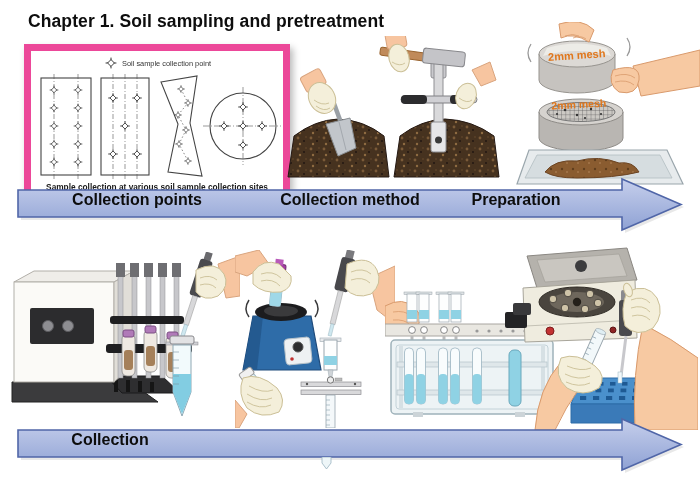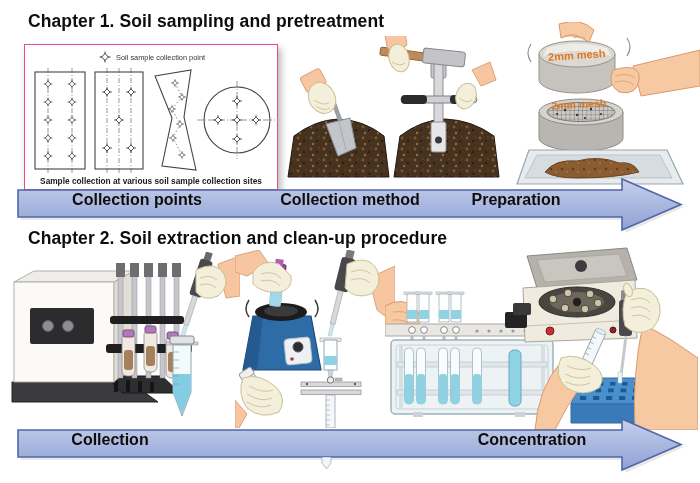--- a/index.html
+++ b/index.html
@@ -7,21 +7,21 @@
     position:relative;width:700px;height:483px;background:#ffffff;overflow:hidden;
     font-family:"Liberation Sans",sans-serif;color:#111;
   }
   .chapter-title{
     position:absolute;left:28px;margin:0;font-size:17.5px;font-weight:700;color:#0d0d0d;
     letter-spacing:0.1px;white-space:nowrap;
   }
   .panel{position:absolute;}
   .panel svg{display:block;}
   .card{
-    background:#fff;border:1px solid #ec4899;box-shadow:3px 4px 7px rgba(0,0,0,0.28);
+    background:#fff;border:7px solid #ec4899;box-shadow:3px 4px 7px rgba(0,0,0,0.28);
   }
   .banner{position:absolute;left:0;width:700px;height:58px;z-index:5;}
   .banner svg{position:absolute;left:0;top:0;}
   .step{
     position:absolute;top:15px;transform:translateX(-50%);
     font-size:16px;font-weight:700;color:#0d0d0d;white-space:nowrap;
   }
   .tinysvg{position:absolute;z-index:6;}
   text{font-family:"Liberation Sans",sans-serif;}
 </style>
@@ -221,21 +221,20 @@
         </linearGradient>
       </defs>
       <polygon points="21,17 625,17 625,6 684,31 625,57 625,44 21,44" fill="#000" opacity="0.09"></polygon>
       <polygon points="18,14 622,14 622,3 681,28.5 622,54 622,41 18,41" fill="url(#agrad1)" stroke="#5066a8" stroke-width="1.6"></polygon>
     </svg>
     <span class="step" style="left:137px">Collection points</span>
     <span class="step" style="left:516px">Preparation</span>
     <span class="step" style="left:350px">Collection method</span>
   </div>
 
-  <h1 class="chapter-title" style="top:228px">Chapter 2. Soil extraction and clean-up procedure</h1>
 
   <div class="panel" style="left:10px;top:252px;width:230px;height:172px">
     <svg width="230" height="172" viewBox="0 0 230 172">
 
       <g>
         <polygon points="2,130 120,130 148,150 2,150" fill="#3b3b3d" stroke="#222"></polygon>
         <polygon points="96,124 152,124 170,141 112,141" fill="#2e2e30" stroke="#1a1a1c"></polygon>
         <rect x="104" y="128" width="4" height="12" fill="#151515"></rect>
           <rect x="116" y="128" width="4" height="12" fill="#151515"></rect>
         <rect x="128" y="129" width="4" height="11" fill="#151515"></rect>
@@ -536,20 +535,19 @@
       <defs>
         <linearGradient id="agrad2" x1="0" y1="0" x2="0" y2="1">
           <stop offset="0" stop-color="#c6cfec"></stop>
             <stop offset="1" stop-color="#8fa2d4"></stop>
         </linearGradient>
       </defs>
       <polygon points="21,17 625,17 625,6 684,31 625,57 625,44 21,44" fill="#000" opacity="0.09"></polygon>
       <polygon points="18,14 622,14 622,3 681,28.5 622,54 622,41 18,41" fill="url(#agrad2)" stroke="#5066a8" stroke-width="1.6"></polygon>
     </svg>
     <span class="step" style="left:110px">Collection</span>
-    <span class="step" style="left:532px">Concentration</span>
   </div>
 
   <svg class="tinysvg" style="left:320px;top:457px" width="14" height="14" viewBox="0 0 14 14">
     <polygon points="2,0 11,0 11,6 6.5,12 2,6" fill="#eef6f8" stroke="#9ab4c0" stroke-width="0.8"></polygon>
   </svg>
 
 </div>
 
 </body></html>

